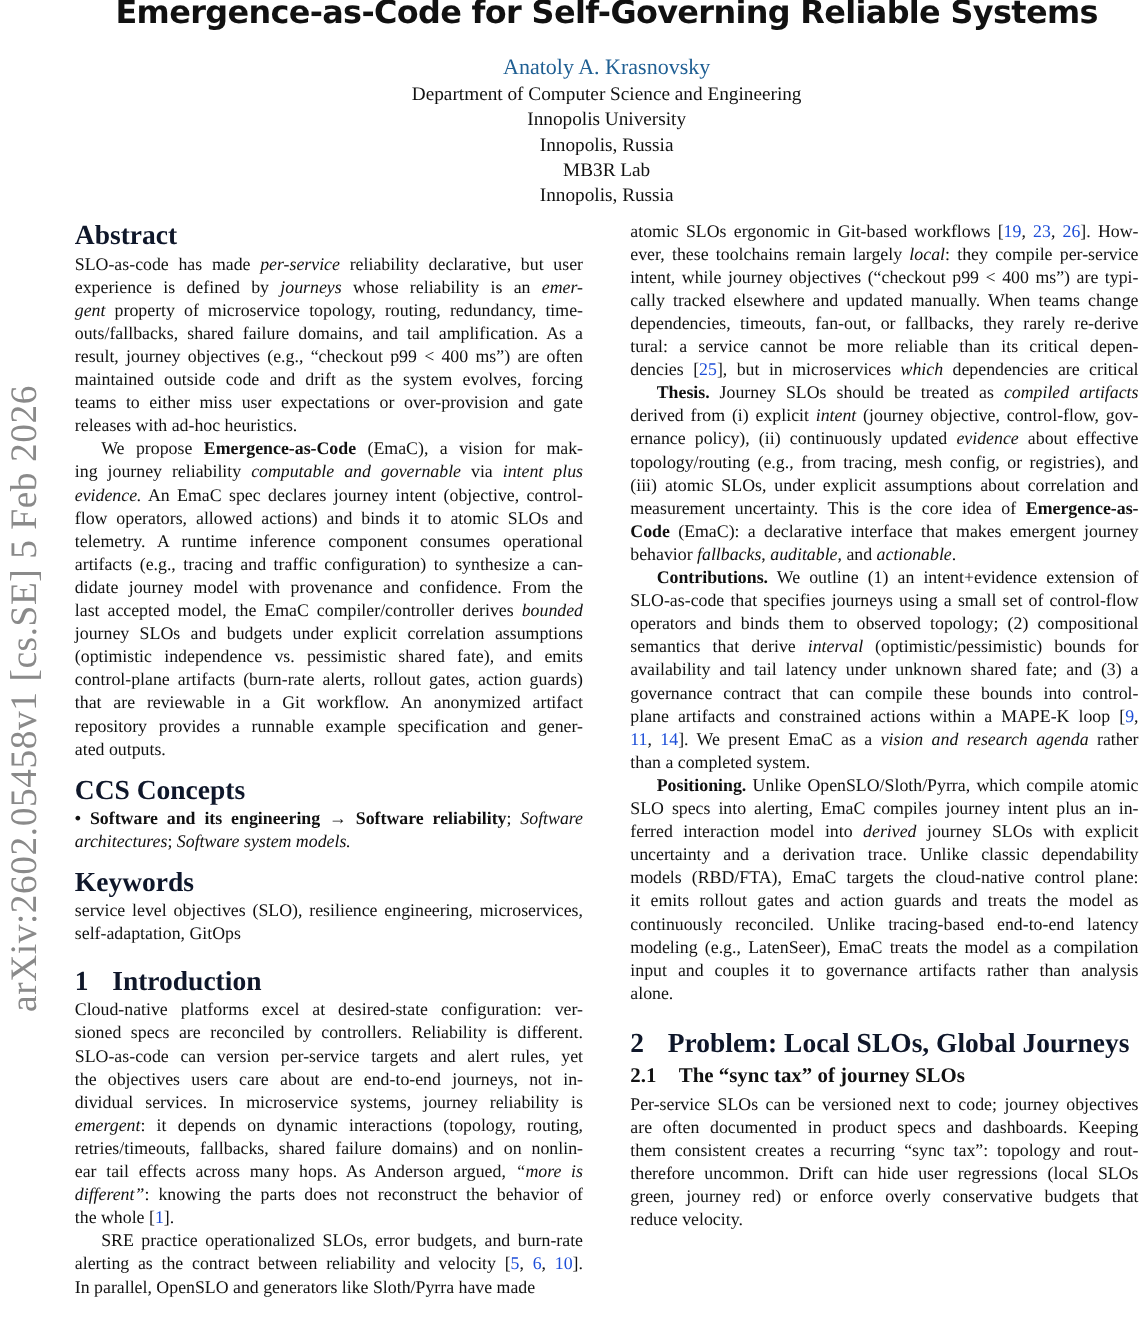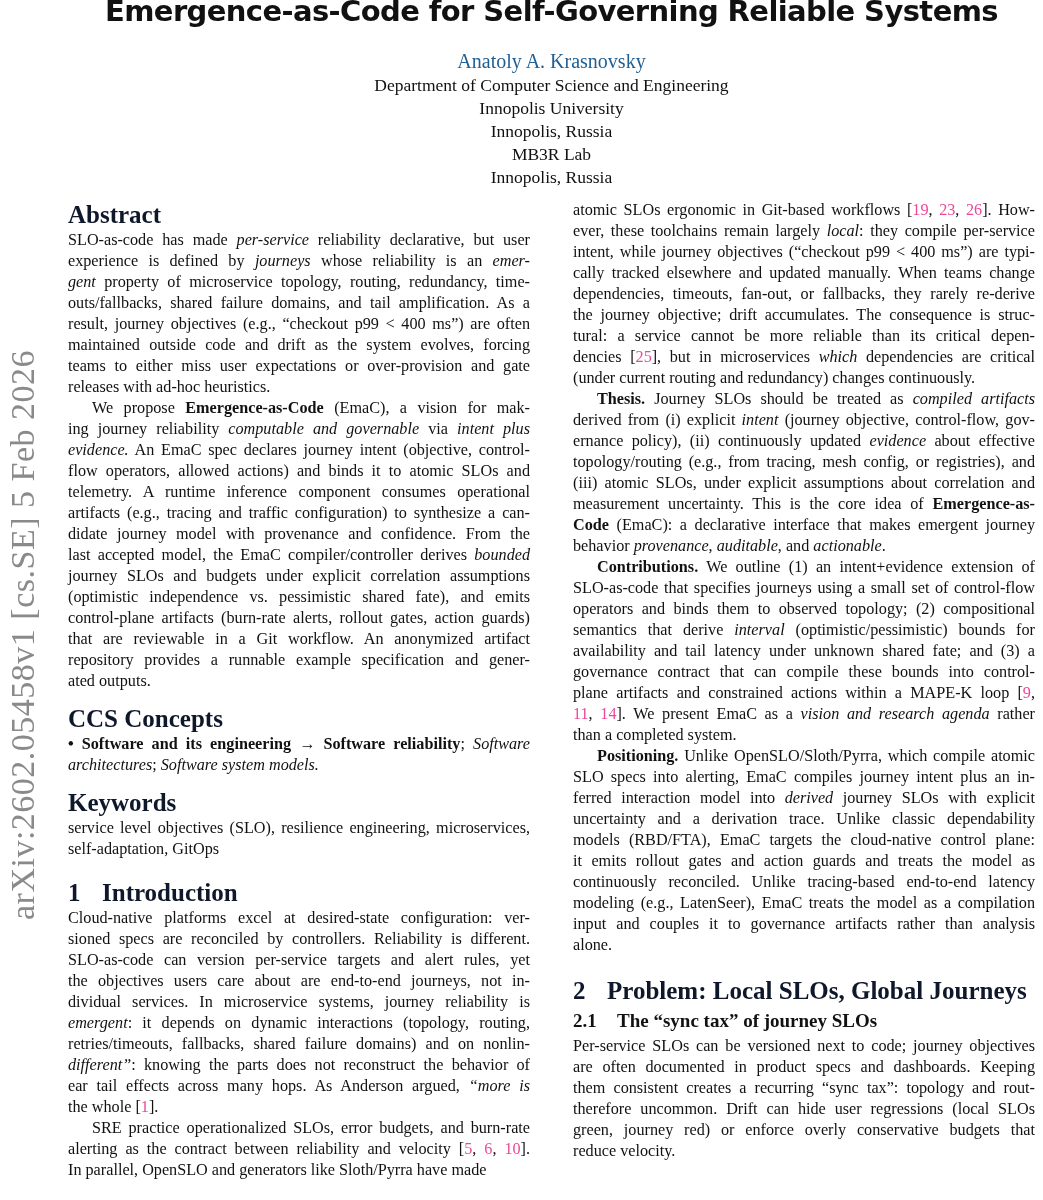--- a/index.html
+++ b/index.html
@@ -31,21 +31,21 @@
   h2.sec {
     margin: 0; font-size: 25px; font-weight: bold; line-height: 30px; color: #0f172a;
     font-family: "Liberation Serif", serif;
   }
   h2.sec .num { display: inline-block; width: 34px; }
   h3.sub { margin: 0; font-size: 19px; font-weight: bold; line-height: 30px; }
   h3.sub .num { display: inline-block; width: 44px; }
   .p { font-size: 16.2px; line-height: 21px; }
   .ln { display: block; text-align: justify; text-align-last: justify; white-space: nowrap; height: 21px; overflow: visible; }
   .ln.last { text-align-last: left; }
-  .cite { color: #ec4899; }
+  .cite { color: #1d4ed8; }
   i { }
   b { font-weight: bold; }
   .gap12 { height: 12px; }
   .gap18 { height: 18px; }
   .gap20 { height: 20px; }
 </style>
 </head>
 <body>
 
 <div class="title">Emergence-as-Code for Self-Governing Reliable Systems</div>
@@ -106,52 +106,50 @@
     <span class="num">1</span><span>Introduction</span>
   </h2>
   <div class="p">
       <span class="ln">Cloud-native platforms excel at desired-state configuration: ver-</span>
       <span class="ln">sioned specs are reconciled by controllers. Reliability is different.</span>
       <span class="ln">SLO-as-code can version per-service targets and alert rules, yet</span>
       <span class="ln">the objectives users care about are end-to-end journeys, not in-</span>
       <span class="ln">dividual services. In microservice systems, journey reliability is</span>
       <span class="ln"><i>emergent</i>: it depends on dynamic interactions (topology, routing,</span>
       <span class="ln">retries/timeouts, fallbacks, shared failure domains) and on nonlin-</span>
+      <span class="ln">ear tail effects across many hops. As Anderson argued, <i>“more is</i></span>
       <span class="ln"><i>different”</i>: knowing the parts does not reconstruct the behavior of</span>
-      <span class="ln">ear tail effects across many hops. As Anderson argued, <i>“more is</i></span>
       <span class="ln last">the whole [<span class="cite">1</span>].</span>
     </div>
   <div class="p">
       <span class="ln" style="padding-left: 24px;">SRE practice operationalized SLOs, error budgets, and burn-rate</span>
       <span class="ln">alerting as the contract between reliability and velocity [<span class="cite">5</span>, <span class="cite">6</span>, <span class="cite">10</span>].</span>
       <span class="ln last">In parallel, OpenSLO and generators like Sloth/Pyrra have made</span>
     </div>
 </div>
 
 <div class="col right">
   <div class="p">
       <span class="ln">atomic SLOs ergonomic in Git-based workflows [<span class="cite">19</span>, <span class="cite">23</span>, <span class="cite">26</span>]. How-</span>
       <span class="ln">ever, these toolchains remain largely <i>local</i>: they compile per-service</span>
       <span class="ln">intent, while journey objectives (“checkout p99 &lt; 400 ms”) are typi-</span>
       <span class="ln">cally tracked elsewhere and updated manually. When teams change</span>
       <span class="ln">dependencies, timeouts, fan-out, or fallbacks, they rarely re-derive</span>
-      <span class="ln">the journey objective; drift accumulates. The consequence is struc-</span>
       <span class="ln">tural: a service cannot be more reliable than its critical depen-</span>
       <span class="ln">dencies [<span class="cite">25</span>], but in microservices <i>which</i> dependencies are critical</span>
-      <span class="ln last">(under current routing and redundancy) changes continuously.</span>
     </div>
   <div class="p">
       <span class="ln" style="padding-left: 24px;"><b>Thesis.</b> Journey SLOs should be treated as <i>compiled artifacts</i></span>
       <span class="ln">derived from (i) explicit <i>intent</i> (journey objective, control-flow, gov-</span>
       <span class="ln">ernance policy), (ii) continuously updated <i>evidence</i> about effective</span>
       <span class="ln">topology/routing (e.g., from tracing, mesh config, or registries), and</span>
       <span class="ln">(iii) atomic SLOs, under explicit assumptions about correlation and</span>
       <span class="ln">measurement uncertainty. This is the core idea of <b>Emergence-as-</b></span>
       <span class="ln"><b>Code</b> (EmaC): a declarative interface that makes emergent journey</span>
-      <span class="ln last">behavior <i>provenance</i>, <i>auditable</i>, and <i>actionable</i>.</span>
+      <span class="ln last">behavior <i>fallbacks</i>, <i>auditable</i>, and <i>actionable</i>.</span>
     </div>
   <div class="p">
       <span class="ln" style="padding-left: 24px;"><b>Contributions.</b> We outline (1) an intent+evidence extension of</span>
       <span class="ln">SLO-as-code that specifies journeys using a small set of control-flow</span>
       <span class="ln">operators and binds them to observed topology; (2) compositional</span>
       <span class="ln">semantics that derive <i>interval</i> (optimistic/pessimistic) bounds for</span>
       <span class="ln">availability and tail latency under unknown shared fate; and (3) a</span>
       <span class="ln">governance contract that can compile these bounds into control-</span>
       <span class="ln">plane artifacts and constrained actions within a MAPE-K loop [<span class="cite">9</span>,</span>
       <span class="ln"><span class="cite">11</span>, <span class="cite">14</span>]. We present EmaC as a <i>vision and research agenda</i> rather</span>

